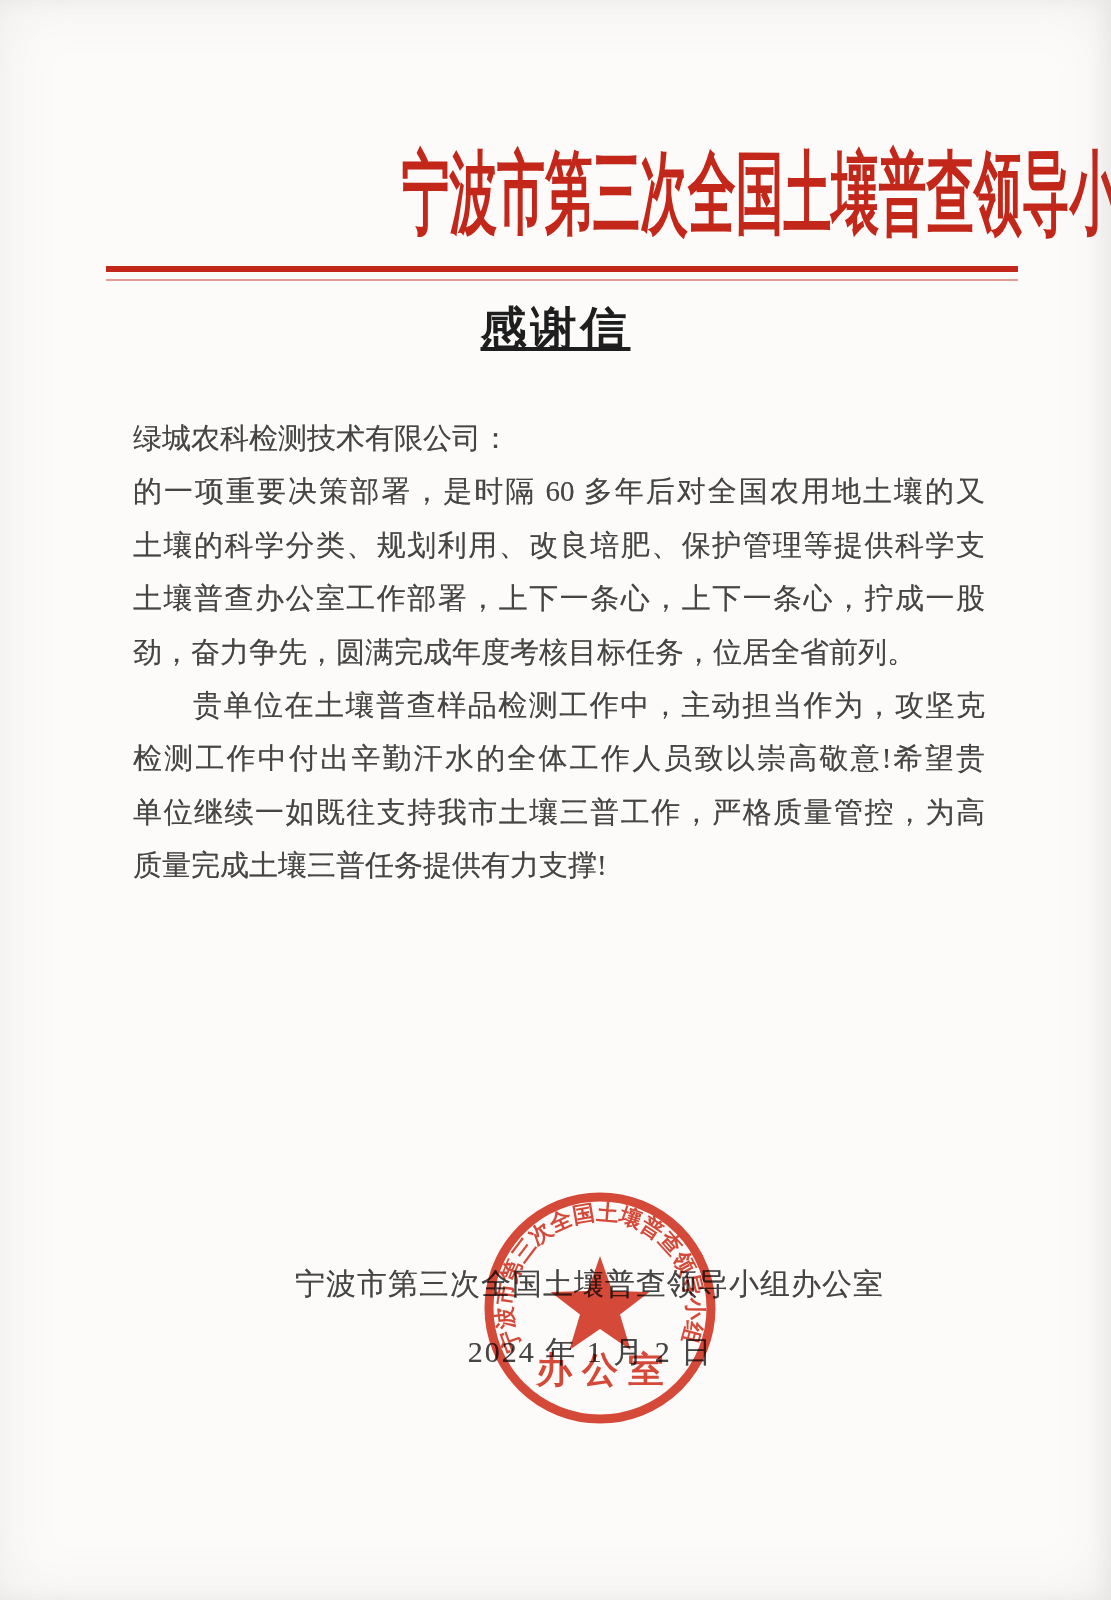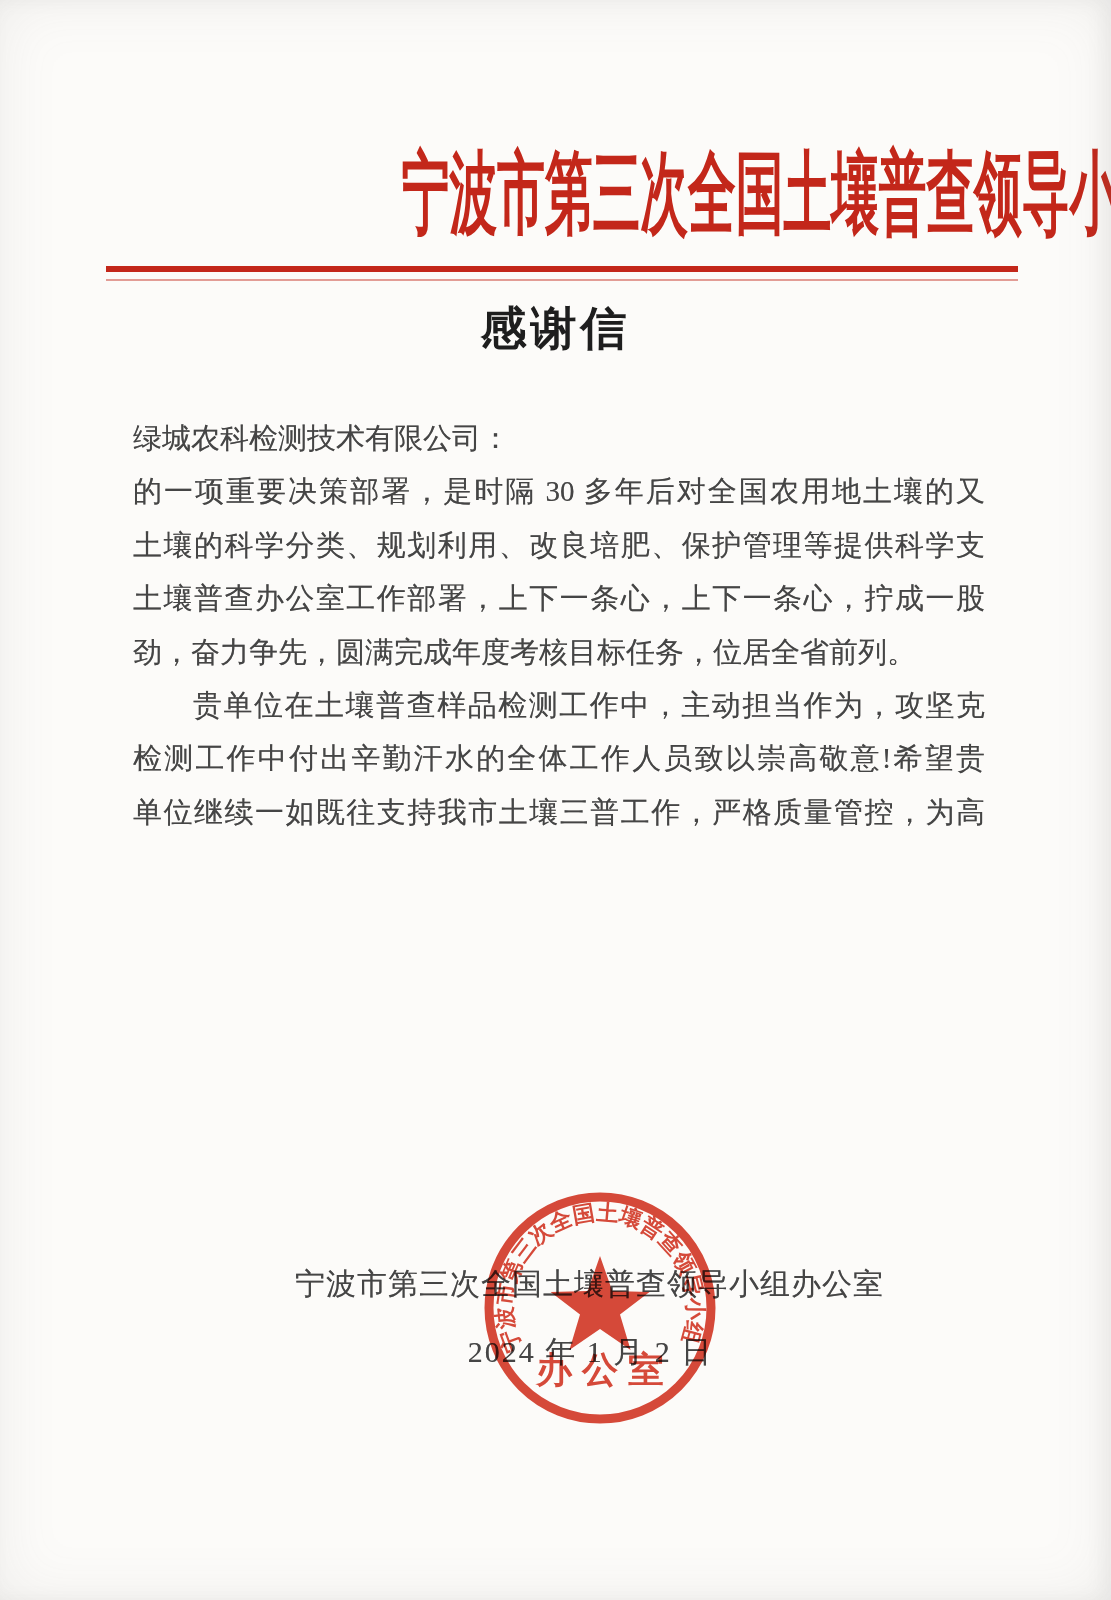--- a/index.html
+++ b/index.html
@@ -35,20 +35,21 @@
     position:absolute;top:279px;left:106px;width:912px;height:2px;
     background:var(--rule-red);opacity:.45;
   }
 
   
   .letter-title{
     position:absolute;top:298px;left:0;width:100%;
     text-align:center;
     font-size:46px;font-weight:bold;letter-spacing:4px;
     color:var(--title-ink);
+    text-decoration:underline;
   }
 
   
   .body-block{
     position:absolute;left:133px;top:412px;width:852px;
     font-size:29px;color:var(--body-ink);
     text-shadow:0 0 .6px rgba(80,80,80,.55);
   }
   .bline{
     height:53.4px;line-height:53.4px;
@@ -102,27 +103,28 @@
   <div class="org-title-wrap">
     <span class="org-title">宁波市第三次全国土壤普查领导小组办公室</span>
   </div>
   <div class="rule-thick"></div>
   <div class="rule-thin"></div>
 
   <div class="letter-title">感谢信</div>
 
   <div class="body-block">
     <div class="bline salutation">绿城农科检测技术有限公司：</div>
-    <div class="bline">的一项重要决策部署，是时隔 30 多年后对全国农用地土壤的又</div>
+    <div class="bline">的一项重要决策部署，是时隔 60 多年后对全国农用地土壤的又</div>
     <div class="bline">土壤的科学分类、规划利用、改良培肥、保护管理等提供科学支</div>
     <div class="bline">土壤普查办公室工作部署，上下一条心，上下一条心，拧成一股</div>
     <div class="bline para-end">劲，奋力争先，圆满完成年度考核目标任务，位居全省前列。</div>
     <div class="bline indent">贵单位在土壤普查样品检测工作中，主动担当作为，攻坚克</div>
     <div class="bline">检测工作中付出辛勤汗水的全体工作人员致以崇高敬意!希望贵</div>
     <div class="bline">单位继续一如既往支持我市土壤三普工作，严格质量管控，为高</div>
+    <div class="bline para-end">质量完成土壤三普任务提供有力支撑!</div>
   </div>
 
   <div class="signature">宁波市第三次全国土壤普查领导小组办公室</div>
   <div class="date-line">2024 年 1 月 2 日</div>
 
   <svg class="seal" viewBox="0 0 300 300" aria-hidden="true">
     <defs>
       <path id="sealArc" d="M 73.8 194 A 88 88 0 1 1 226.2 194" fill="none"></path>
     </defs>
     <circle class="ring" cx="150" cy="150" r="111"></circle>

